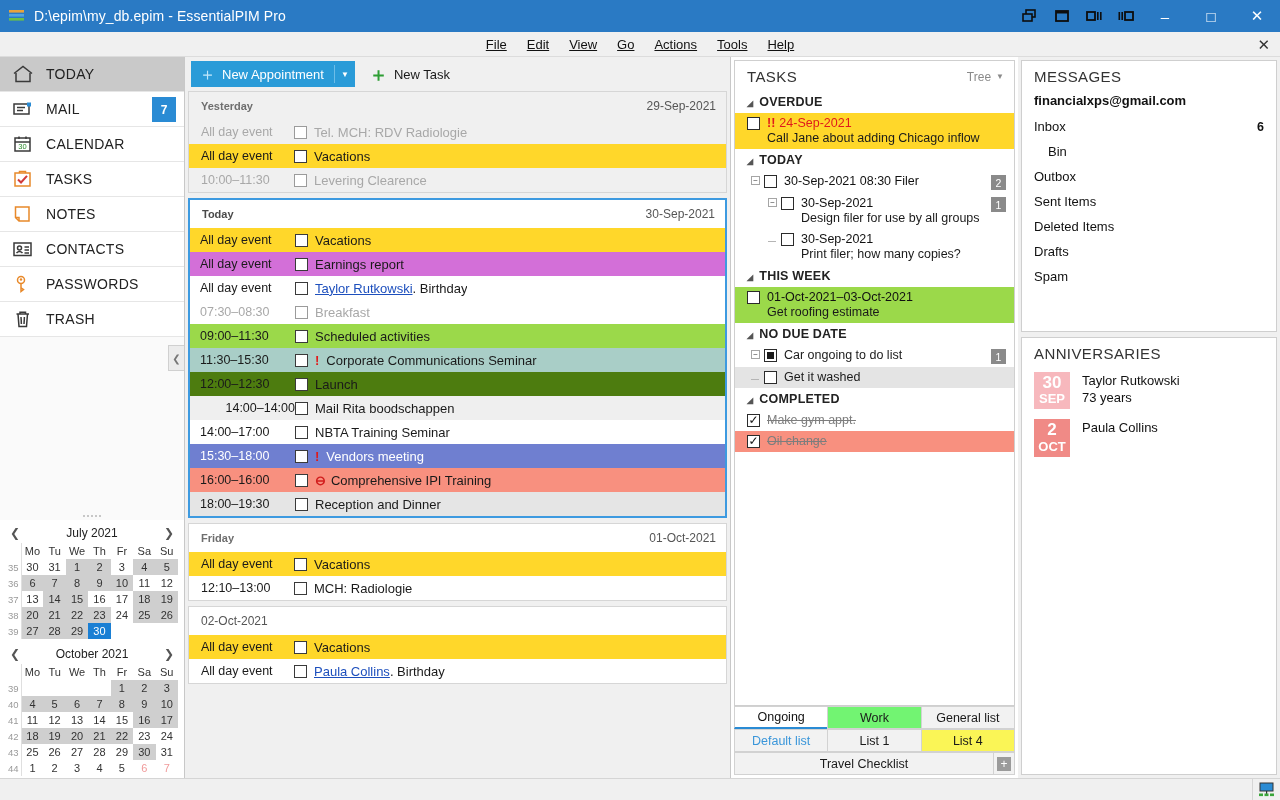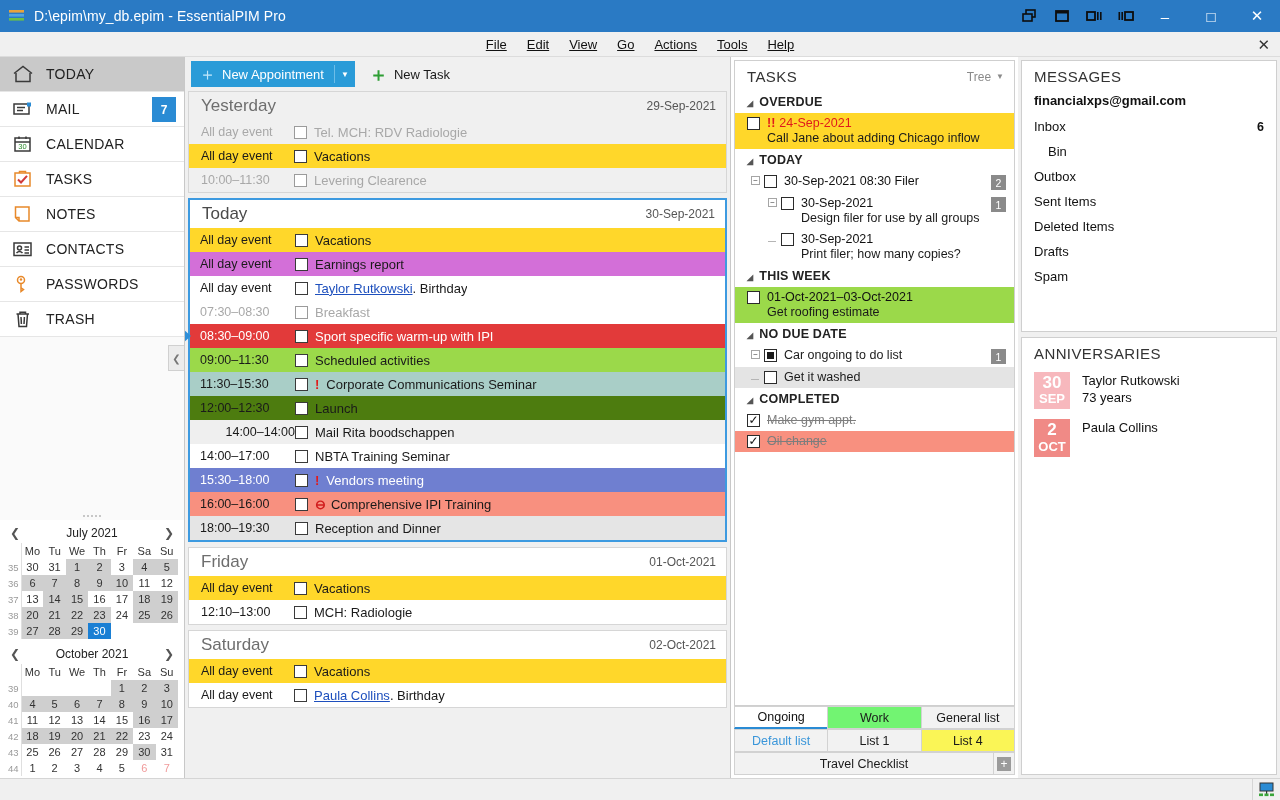--- a/index.html
+++ b/index.html
@@ -111,21 +111,21 @@
   .btn-new-task {
     display: flex; align-items: center; margin-left: 14px; font-size: 13px; color: #1a1a1a;
   }
   .btn-new-task .plus { color: #2e9e34; font-size: 19px; margin-right: 6px; line-height: 1; font-weight: bold; }
 
   .appt-scroll { flex: 1; overflow: hidden; padding: 0 3px 3px 3px; position: relative; }
   .daygroup { background: #fff; border: 1px solid #d6d6d6; margin-bottom: 5px; }
   .daygroup.past { background: #f0f0f0; }
   .daygroup.today { border: 2px solid #3d9ae0; }
   .day-head { display: flex; align-items: center; height: 28px; padding: 0 10px 0 12px; }
-  .day-name { font-size: 17px; font-weight: normal; color: #6e6e6e; flex: 1; }
+  .day-name { font-size: 11px; font-weight: bold; color: #6e6e6e; flex: 1; }
   .daygroup.today .day-name { color: #4a4a4a; }
   .day-date { font-size: 12px; color: #555; }
 
   .ev { display: flex; align-items: center; height: 24px; position: relative; font-size: 13px; }
   .ev .time { width: 105px; flex: none; padding-left: 12px; font-size: 12.5px; }
   .daygroup.today .ev .time { padding-left: 10px; }
   .ev .cb {
     width: 13px; height: 13px; background: #fff; border: 1.6px solid #3a3a3a;
     flex: none; margin-right: 7px;
   }
@@ -626,26 +626,20 @@
             <div class="ev" style="">
               <span class="time">All day event</span>
               <span class="cb"></span>
               <span class="title"><a class="person">Taylor Rutkowski</a><span>. Birthday</span></span>
             </div>
             <div class="ev dim" style="">
               <span class="time">07:30–08:30</span>
               <span class="cb dim"></span>
               <span class="title">Breakfast</span>
             </div>
-            <div class="ev" style="background:#e23a3a;color:#fff;">
-              <span class="nowmark"></span>
-              <span class="time">08:30–09:00</span>
-              <span class="cb"></span>
-              <span class="title">Sport specific warm-up with IPI</span>
-            </div>
             <div class="ev" style="background:#9bd94a;">
               <span class="time">09:00–11:30</span>
               <span class="cb"></span>
               <span class="title">Scheduled activities</span>
             </div>
             <div class="ev" style="background:#a9cec7;">
               <span class="time">11:30–15:30</span>
               <span class="cb"></span>
               <span class="bang">!</span>
               <span class="title">Corporate Communications Seminar</span>
@@ -694,21 +688,20 @@
               <span class="title">Vacations</span>
             </div>
             <div class="ev" style="">
               <span class="time">12:10–13:00</span>
               <span class="cb"></span>
               <span class="title">MCH: Radiologie</span>
             </div>
           </div>
           <div class="daygroup future">
             <div class="day-head">
-    <span class="day-name">Saturday</span>
     <span class="day-date">02-Oct-2021</span>
             </div>
             <div class="ev" style="background:#ffd72a;">
               <span class="time">All day event</span>
               <span class="cb"></span>
               <span class="title">Vacations</span>
             </div>
             <div class="ev" style="">
               <span class="time">All day event</span>
               <span class="cb"></span>

